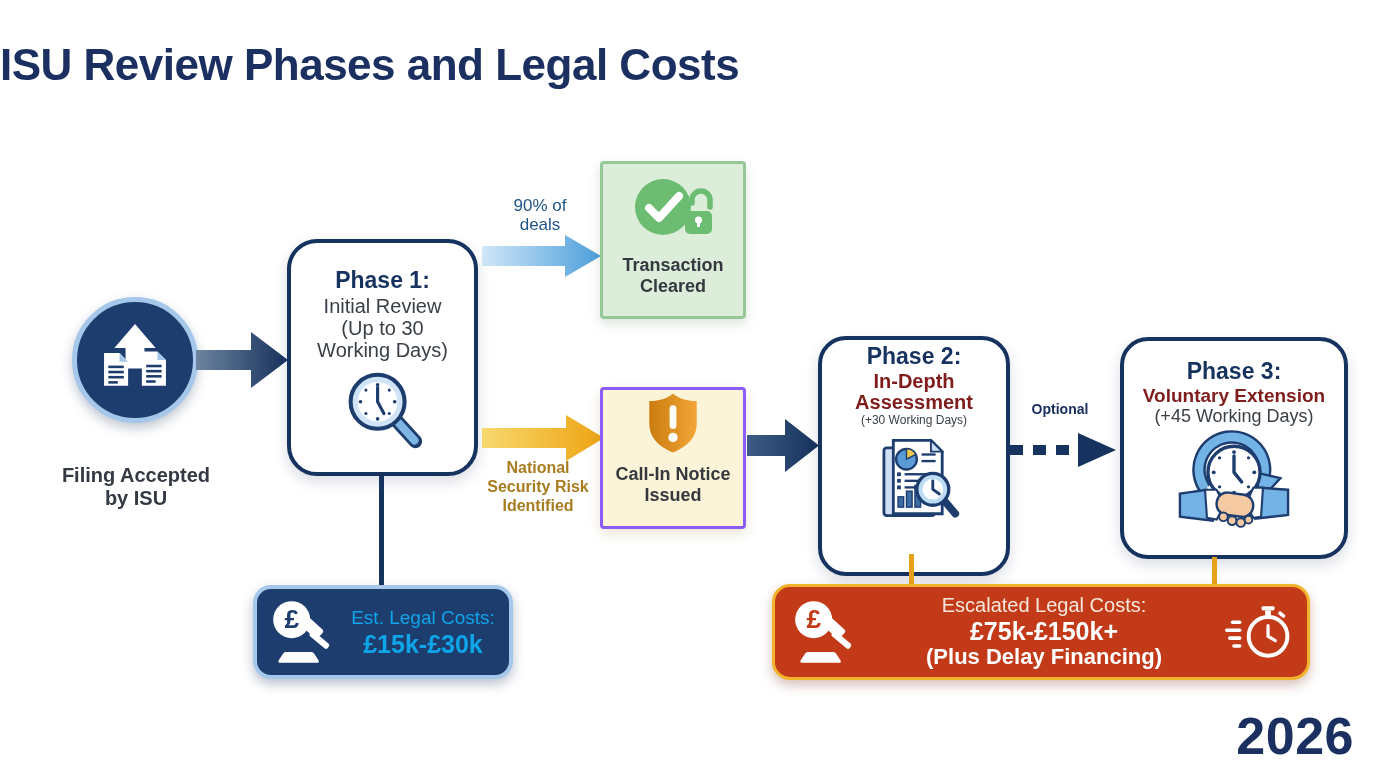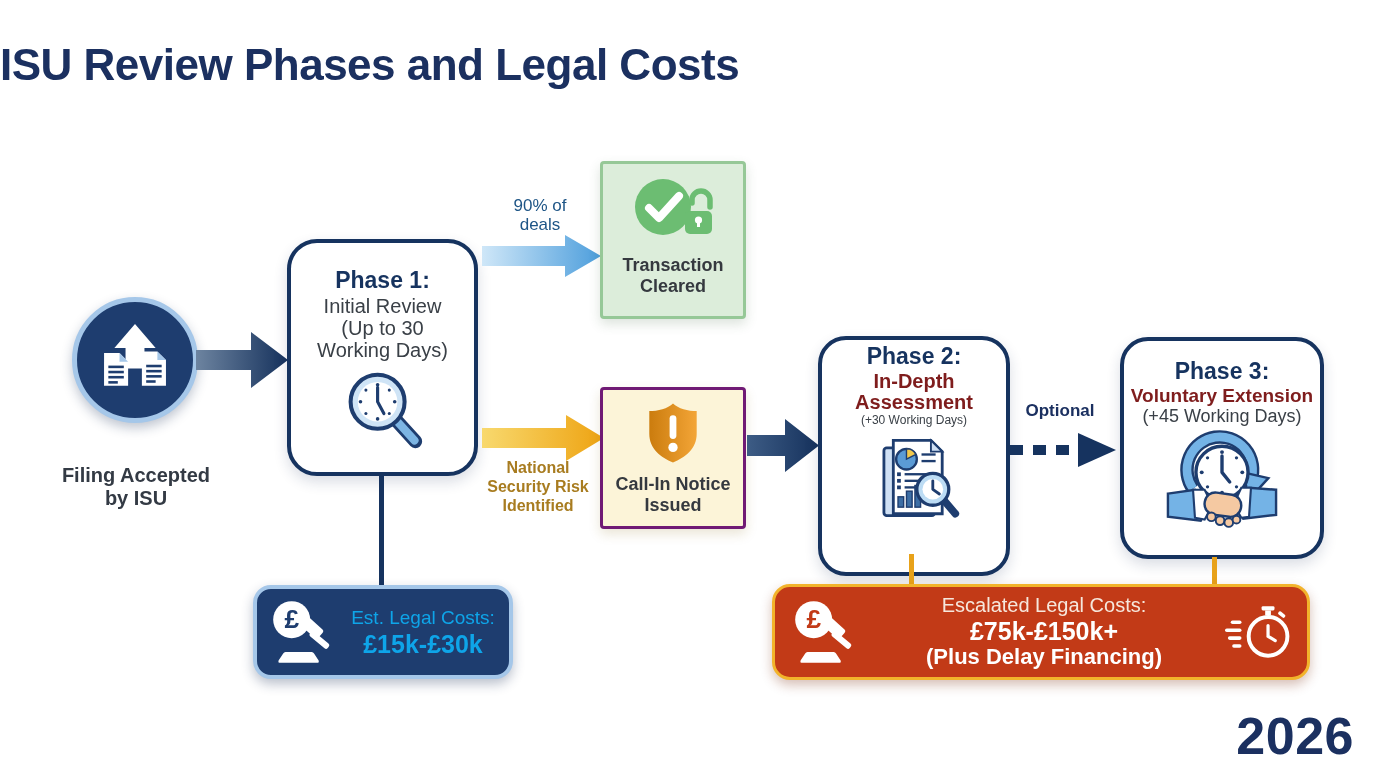--- a/index.html
+++ b/index.html
@@ -39,33 +39,33 @@
   .branch-label-blue {
     left:494px; top:196px; width:92px; text-align:center;
     font-size:17px; font-weight:normal; color:#1e5586; line-height:1.12;
   }
   .branch-label-gold {
     left:478px; top:459px; width:120px; text-align:center;
     font-size:16px; font-weight:bold; color:#a87c20; line-height:1.18;
   }
   .optional-label {
     left:1008px; top:401px; width:104px; text-align:center;
-    font-size:17px; font-weight:bold; color:#1b3060;
+    font-size:14px; font-weight:bold; color:#1b3060;
   }
 
   .outcome-box { border-radius:4px; text-align:center; }
   .green-box {
     left:600px; top:161px; width:146px; height:158px;
     background:#dcedda; border:3px solid #96c897;
     box-shadow:0 5px 12px rgba(60,100,60,.18); padding-top:11px;
   }
   .yellow-box {
     left:600px; top:387px; width:146px; height:142px;
-    background:#fcf4d8; border:3px solid #701a75;
-    box-shadow:0 5px 12px rgba(140,110,30,.18); padding-top:10px;
+    background:#fcf4d8; border:3px solid #8b5cf6;
+    box-shadow:0 5px 12px rgba(140,110,30,.18); 
   }
   .outcome-label { font-size:18px; font-weight:bold; color:#35393f; line-height:1.15; margin-top:4px; }
 
   .conn-navy { left:379px; top:473px; width:5px; height:113px; background:#16335f; }
   .conn-gold { width:5px; background:#e8a21a; }
 
   .cost-box {
     left:253px; top:585px; width:260px; height:94px;
     background:#1e3d6f; border:4px solid #a5c7e9; border-radius:18px;
     box-shadow:0 5px 12px rgba(25,45,85,.3);
@@ -253,21 +253,21 @@
       <path d="M70,62 V53 M70,62 L77,67" stroke="#1e3d6f" stroke-width="3" stroke-linecap="round" fill="none"></path>
     </svg>
   </div>
 
   <div class="abs optional-label">Optional</div>
   <svg class="abs" style="left:1008px;top:431px" width="110" height="38" viewBox="0 0 110 38">
     <line x1="2" y1="19" x2="70" y2="19" stroke="#16335f" stroke-width="10" stroke-dasharray="13 10"></line>
     <polygon points="70,2 108,19 70,36" fill="#16335f"></polygon>
   </svg>
 
-  <div class="abs phase-box" style="left:1120px;top:337px;width:204px;height:222px;padding-top:17px;border-radius:28px">
+  <div class="abs phase-box" style="left:1120px;top:337px;width:228px;height:222px;padding-top:17px;border-radius:28px">
     <div class="phase-heading">Phase 3:</div>
     <div class="phase-body-bold" style="font-size:19px">Voluntary Extension</div>
     <div class="phase-detail" style="font-size:18px">(+45 Working Days)</div>
     <svg width="112" height="106" viewBox="0 0 116 108" style="margin-top:2px">
       <path d="M28,61 A34,34 0 1 1 88,52" stroke="#1e3d6f" stroke-width="14" fill="none"></path>
       <path d="M28,61 A34,34 0 1 1 88,52" stroke="#74b3e6" stroke-width="9" fill="none"></path>
       <polygon points="80,44 106,50 86,72" fill="#74b3e6" stroke="#1e3d6f" stroke-width="2.5"></polygon>
       <circle cx="58" cy="44" r="27" fill="#ffffff" stroke="#1e3d6f" stroke-width="3.5"></circle>
       <g fill="#1e3d6f">
         <circle cx="58" cy="23" r="2"></circle>

